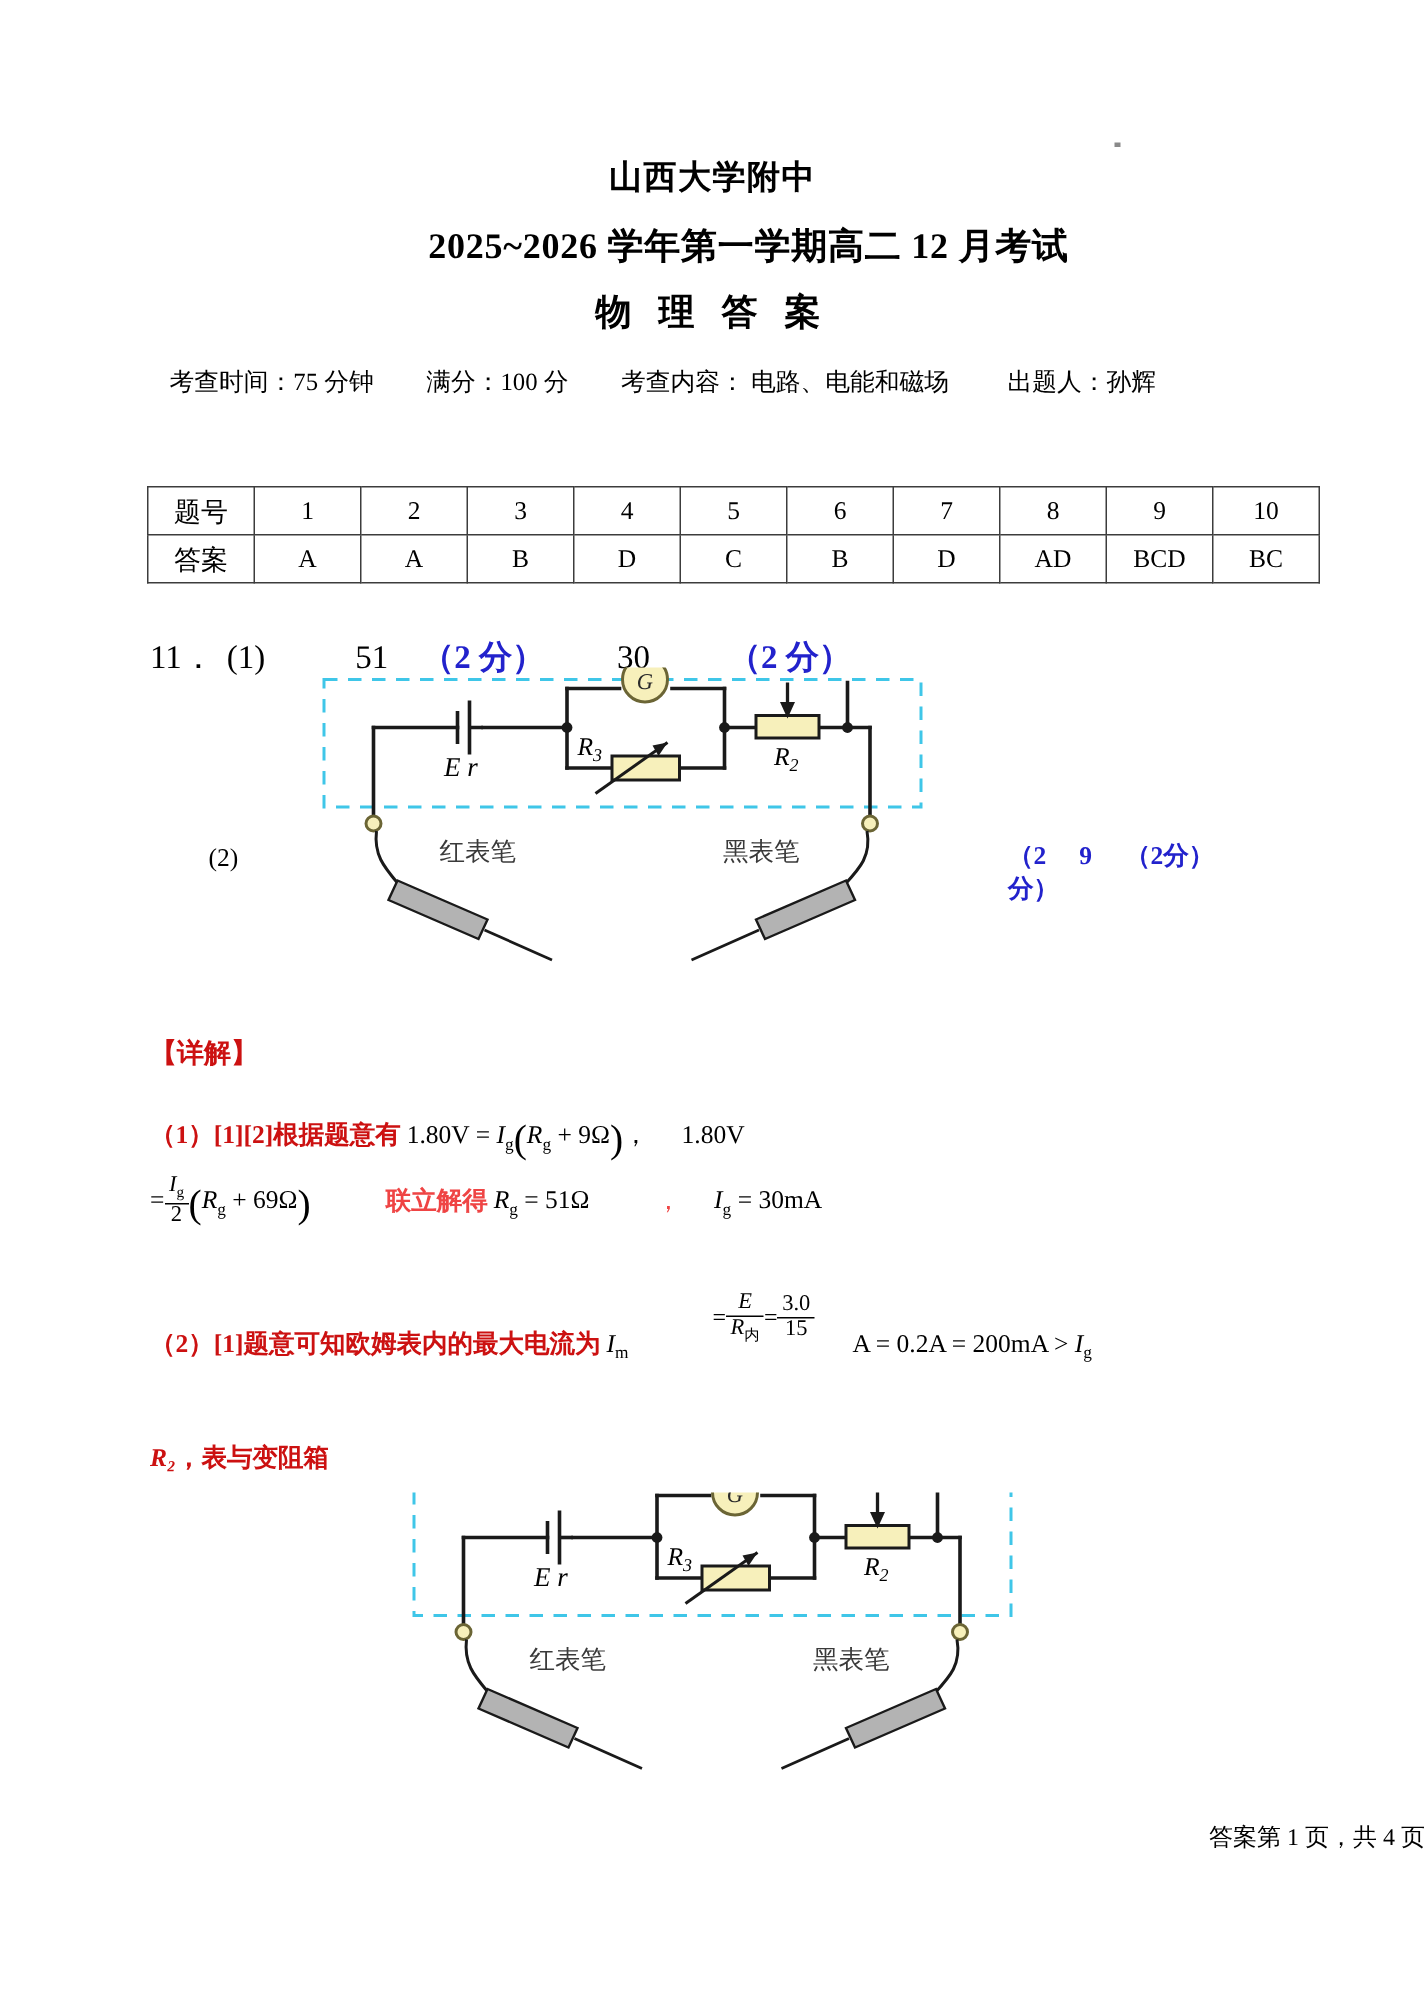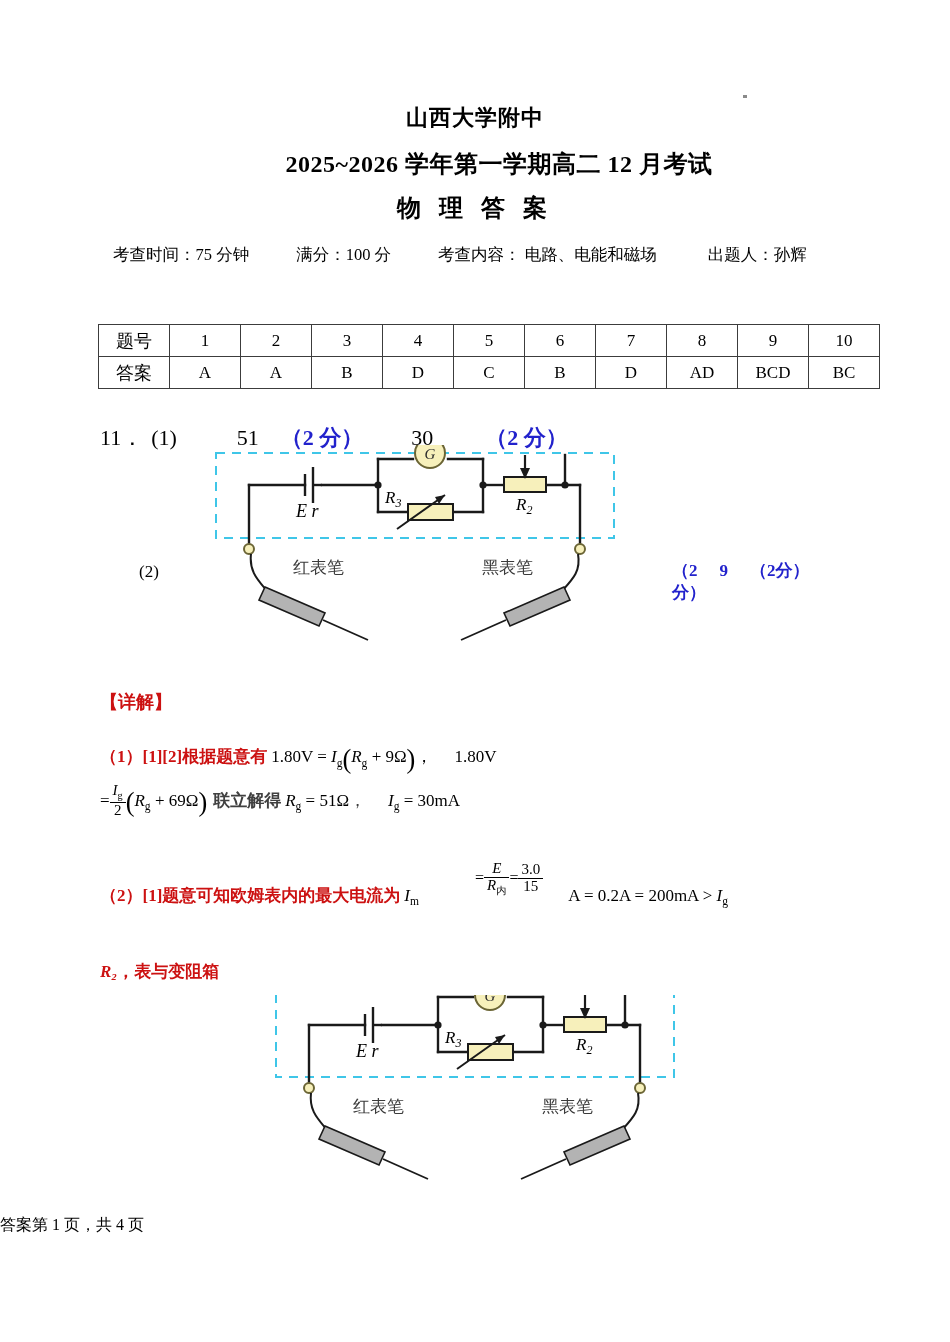--- a/index.html
+++ b/index.html
@@ -15,21 +15,21 @@
 
   
   .top-dot{position:absolute;left:743px;top:95px;width:4px;height:3px;background:#8a8a8a;}
   .school{position:absolute;left:0;top:103px;width:950px;text-align:center;
           font-size:22px;font-weight:700;letter-spacing:1px;}
   .exam-line{position:absolute;left:0;top:148px;width:950px;text-align:center;
           font-size:24px;font-weight:700;letter-spacing:0.5px;padding-left:24px;}
   .subject{position:absolute;left:0;top:192px;width:950px;text-align:center;
           font-size:24px;font-weight:700;letter-spacing:6px;}
   .meta{position:absolute;left:113px;top:244px;width:760px;font-size:16.5px;
-        display:flex;gap:17px;align-items:flex-end;}
+        display:flex;gap:5px;align-items:flex-end;}
   .meta span{white-space:pre;}
   .m1{margin-right:30px;}
   .m2{margin-right:30px;}
   .m3{margin-right:34px;}
 
   
   table.ans{position:absolute;left:98px;top:324px;border-collapse:collapse;}
   table.ans td{border:1px solid #3c3c3c;height:29px;text-align:center;
                font-size:17px;font-family:"Liberation Serif",serif;margin-left:32px;}
   table.ans td.hd{width:68px;font-size:18px;}
@@ -41,42 +41,42 @@
   .p2lbl{position:absolute;left:139px;top:562px;font-size:17px;}
 
   .score-right{position:absolute;left:672px;top:560px;width:190px;font-size:17px;
                color:#2222cc;font-weight:700;line-height:22px;}
 
   
   .fig{position:absolute;}
   .fig svg{display:block;}
 
   
-  .red{color:#404040;}
+  .red{color:#ef4444;margin-left:44px;}
   .detail-title{position:absolute;left:100px;top:690px;font-size:18px;font-weight:700;color:#cc1111;}
   .line1{position:absolute;left:100px;top:745px;font-size:17px;white-space:nowrap;}
   .line1 .rd{color:#cc1111;font-weight:700;}
   .frac{display:inline-block;vertical-align:middle;text-align:center;
         font-size:15px;line-height:1.05;position:relative;top:-1px;}
   .frac .num{display:block;border-bottom:1.3px solid #000;padding:0 3px;}
   .frac .den{display:block;padding:0 3px;}
   .itl{font-style:italic;font-family:"Liberation Serif",serif;}
   sub{font-size:0.68em;}
   .bigparen{font-size:1.55em;vertical-align:-0.22em;font-family:"Liberation Serif",serif;}
 
   .line2{position:absolute;left:100px;top:784px;font-size:17px;white-space:nowrap;}
   .line3{position:absolute;left:100px;top:884px;font-size:17px;white-space:nowrap;
          color:#cc1111;font-weight:700;}
   .line3 .blk{color:#000;font-weight:400;}
   .frac2{position:absolute;left:475px;top:862px;font-size:16px;white-space:nowrap;color:#000;}
   .line4{position:absolute;left:100px;top:925px;font-size:17px;color:#cc1111;font-weight:700;white-space:nowrap;}
   .line5{position:absolute;left:100px;top:960px;font-size:17px;color:#cc1111;font-weight:700;white-space:nowrap;}
 
   
-  .footer{position:absolute;left:0;top:1215px;width:950px;text-align:left;font-size:16px;}
+  .footer{position:absolute;left:0;top:1215px;width:950px;text-align:right;font-size:16px;}
 </style>
 </head>
 <body>
 
 <div class="page">
 
   <div class="top-dot"></div>
 
   <div class="school">山西大学附中</div>
   <div class="exam-line">2025~2026 学年第一学期高二 12 月考试</div>

